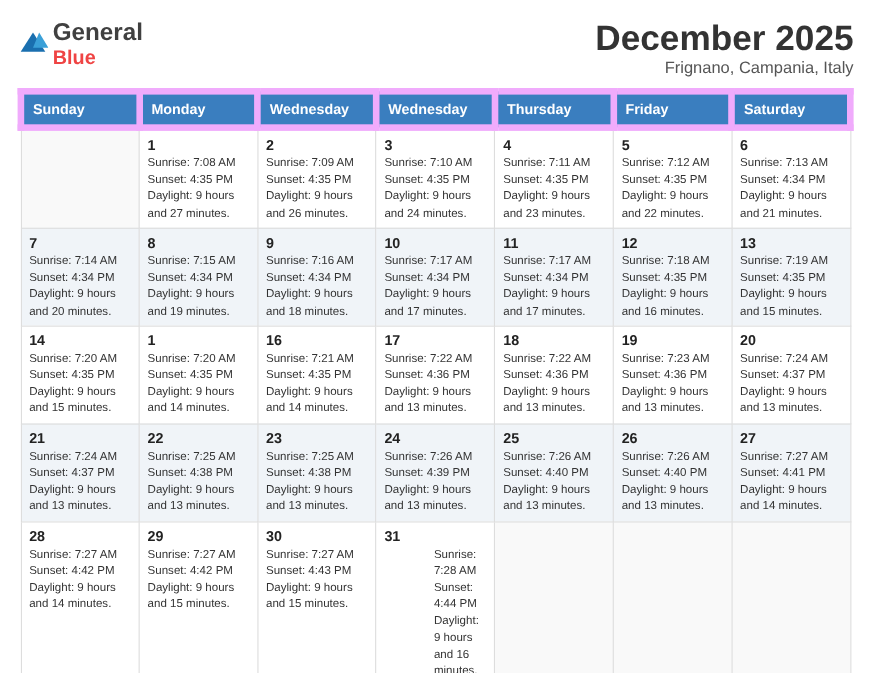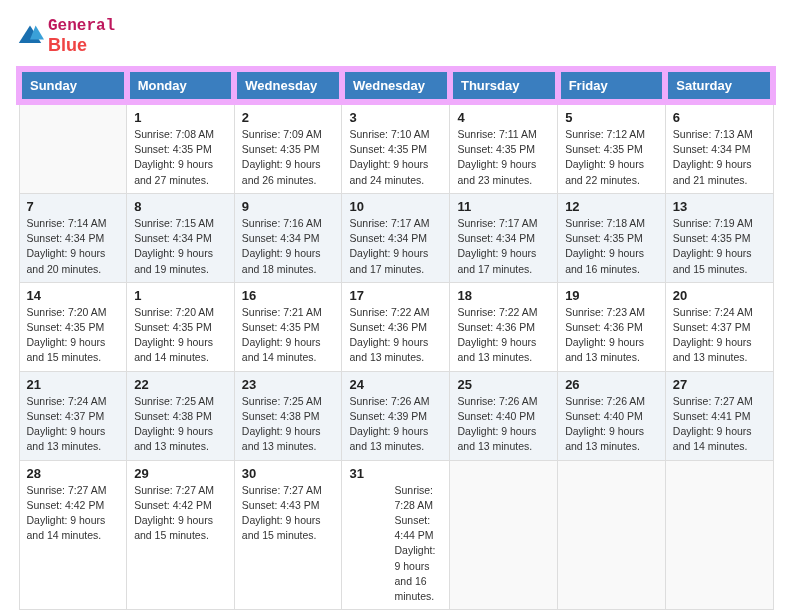--- a/index.html
+++ b/index.html
@@ -15,24 +15,23 @@
       justify-content: space-between;
       align-items: flex-start;
       margin-bottom: 10px;
     }
     .logo {
       display: flex;
       align-items: center;
       gap: 4px;
     }
     .logo-text-general {
-      font-size: 16px;
-      font-weight: bold;
-      color: #be185d;
-      font-family: Liberation Mono, monospace;
+      font-size: 22px;
+      font-weight: bold;
+      color: #404040;
     }
     .logo-text-blue {
       font-size: 18px;
       font-weight: bold;
       color: #ef4444;
     }
     .logo-icon {
       width: 28px;
       height: 28px;
     }
@@ -103,20 +102,24 @@
   <div class="logo">
     <svg class="logo-icon" viewBox="0 0 40 40">
       <polygon points="20,5 36,30 4,30" fill="#1a6faf"></polygon>
       <polygon points="28,5 40,25 20,25" fill="#3aa0d8"></polygon>
     </svg>
     <div>
       <span class="logo-text-general">General</span><br>
       <span class="logo-text-blue">Blue</span>
     </div>
   </div>
+  <div class="title-block">
+    <div class="month-title">December 2025</div>
+    <div class="location">Frignano, Campania, Italy</div>
+  </div>
 </div>
 
 <table class="calendar">
   <thead>
     <tr>
     <th>Sunday</th>
         <th>Monday</th>
         <th>Wednesday</th>
         <th>Wednesday</th>
         <th>Thursday</th>

